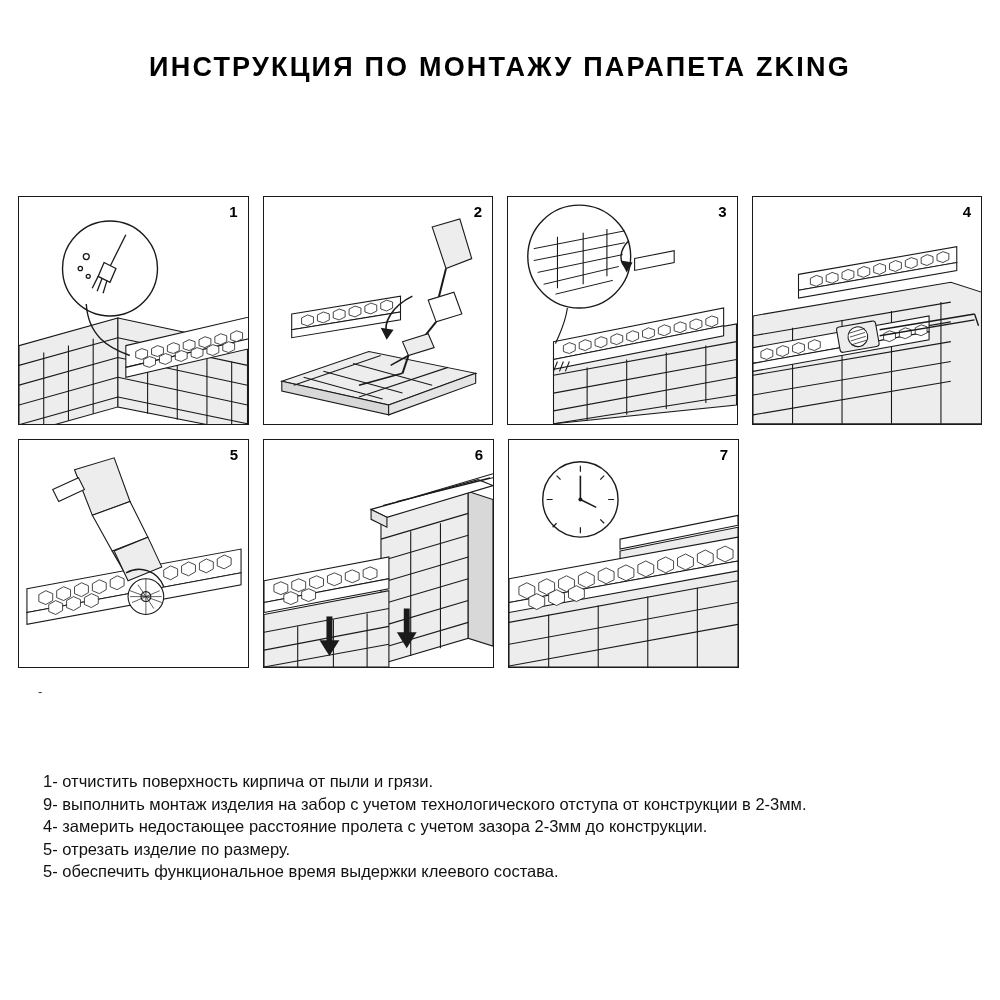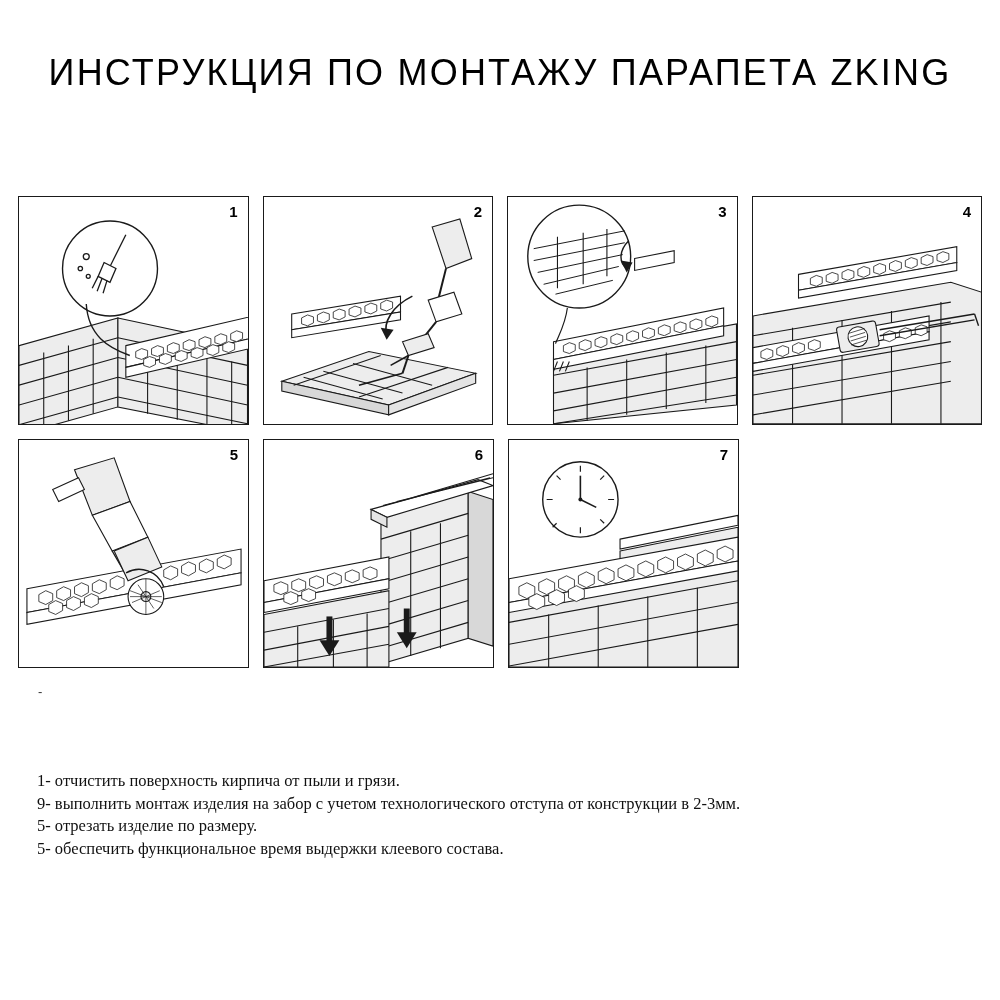--- a/index.html
+++ b/index.html
@@ -16,22 +16,22 @@
     overflow: hidden;
   }
 
   
   .title {
     position: absolute;
     top: 52px;
     left: 0;
     width: 1000px;
     text-align: center;
-    font-size: 36px;
-    font-weight: normal;
+    font-size: 27px;
+    font-weight: bold;
     letter-spacing: 2.2px;
     color: #000;
     white-space: nowrap;
   }
 
   
   .panels {
     position: absolute;
     top: 196px;
     left: 18px;
@@ -65,24 +65,23 @@
     position: absolute;
     inset: 0;
     width: 100%;
     height: 100%;
     display: block;
   }
 
   
   .captions {
     position: absolute;
-    left: 37px;
+    left: 43px;
     top: 770px;
     width: 930px;
-    font-family: Liberation Serif, serif;
   }
   .captions .line {
     font-size: 16.5px;
     line-height: 22.5px;
     color: #111;
     white-space: nowrap;
   }
 
   .stray-dash {
     position: absolute;
@@ -467,15 +466,16 @@
       </svg>
     </div>
   </div>
 </div>
 
 <div class="stray-dash">-</div>
 
 <div class="captions">
   <div class="line">1- отчистить поверхность кирпича от пыли и грязи.</div>
   <div class="line">9- выполнить монтаж изделия на забор с учетом технологического отступа от конструкции в 2-3мм.</div>
+  <div class="line">4- замерить недостающее расстояние пролета с учетом зазора 2-3мм до конструкции.</div>
   <div class="line">5- отрезать изделие по размеру.</div>
   <div class="line">5- обеспечить функциональное время выдержки клеевого состава.</div>
 </div>
 
 </body></html>

